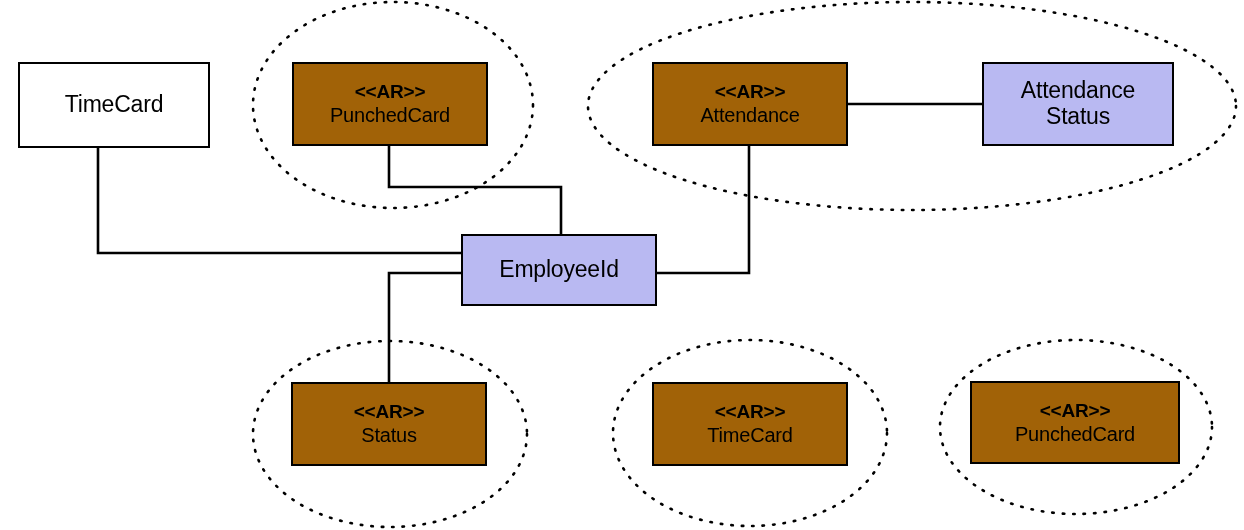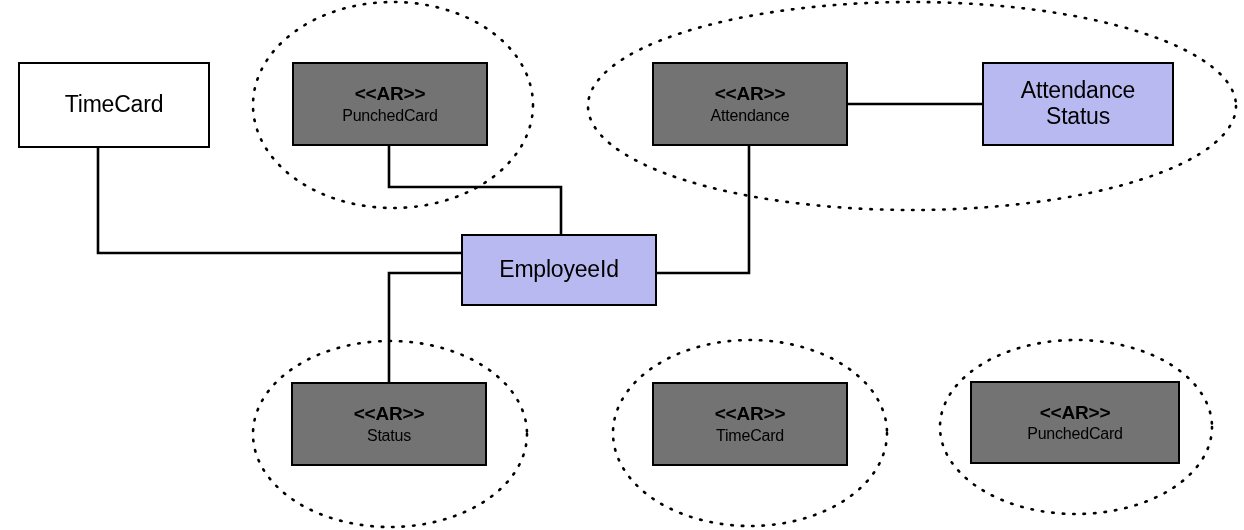--- a/index.html
+++ b/index.html
@@ -43,30 +43,30 @@
     border: 2.4px solid #000000;
     display: flex;
     flex-direction: column;
     align-items: center;
     justify-content: center;
     text-align: center;
     line-height: 1.12;
     color: #000000;
   }
   .node-box.plain  { background: #ffffff; }
-  .node-box.entity { background: #737373; }
+  .node-box.entity { background: #a16207; }
   .node-box.value  { background: #b9b9f2; }
   .stereotype {
     font-weight: bold;
     font-size: 19px;
     letter-spacing: -0.2px;
     margin-bottom: 2px;
   }
   .node-label {
-    font-size: 16px;
+    font-size: 20px;
     font-weight: 400;
     letter-spacing: -0.2px;
     white-space: pre-line;
   }
   .node-label.single { font-size: 23px; }
 </style>
 </head>
 <body>
 
 <div id="diagram-root">

